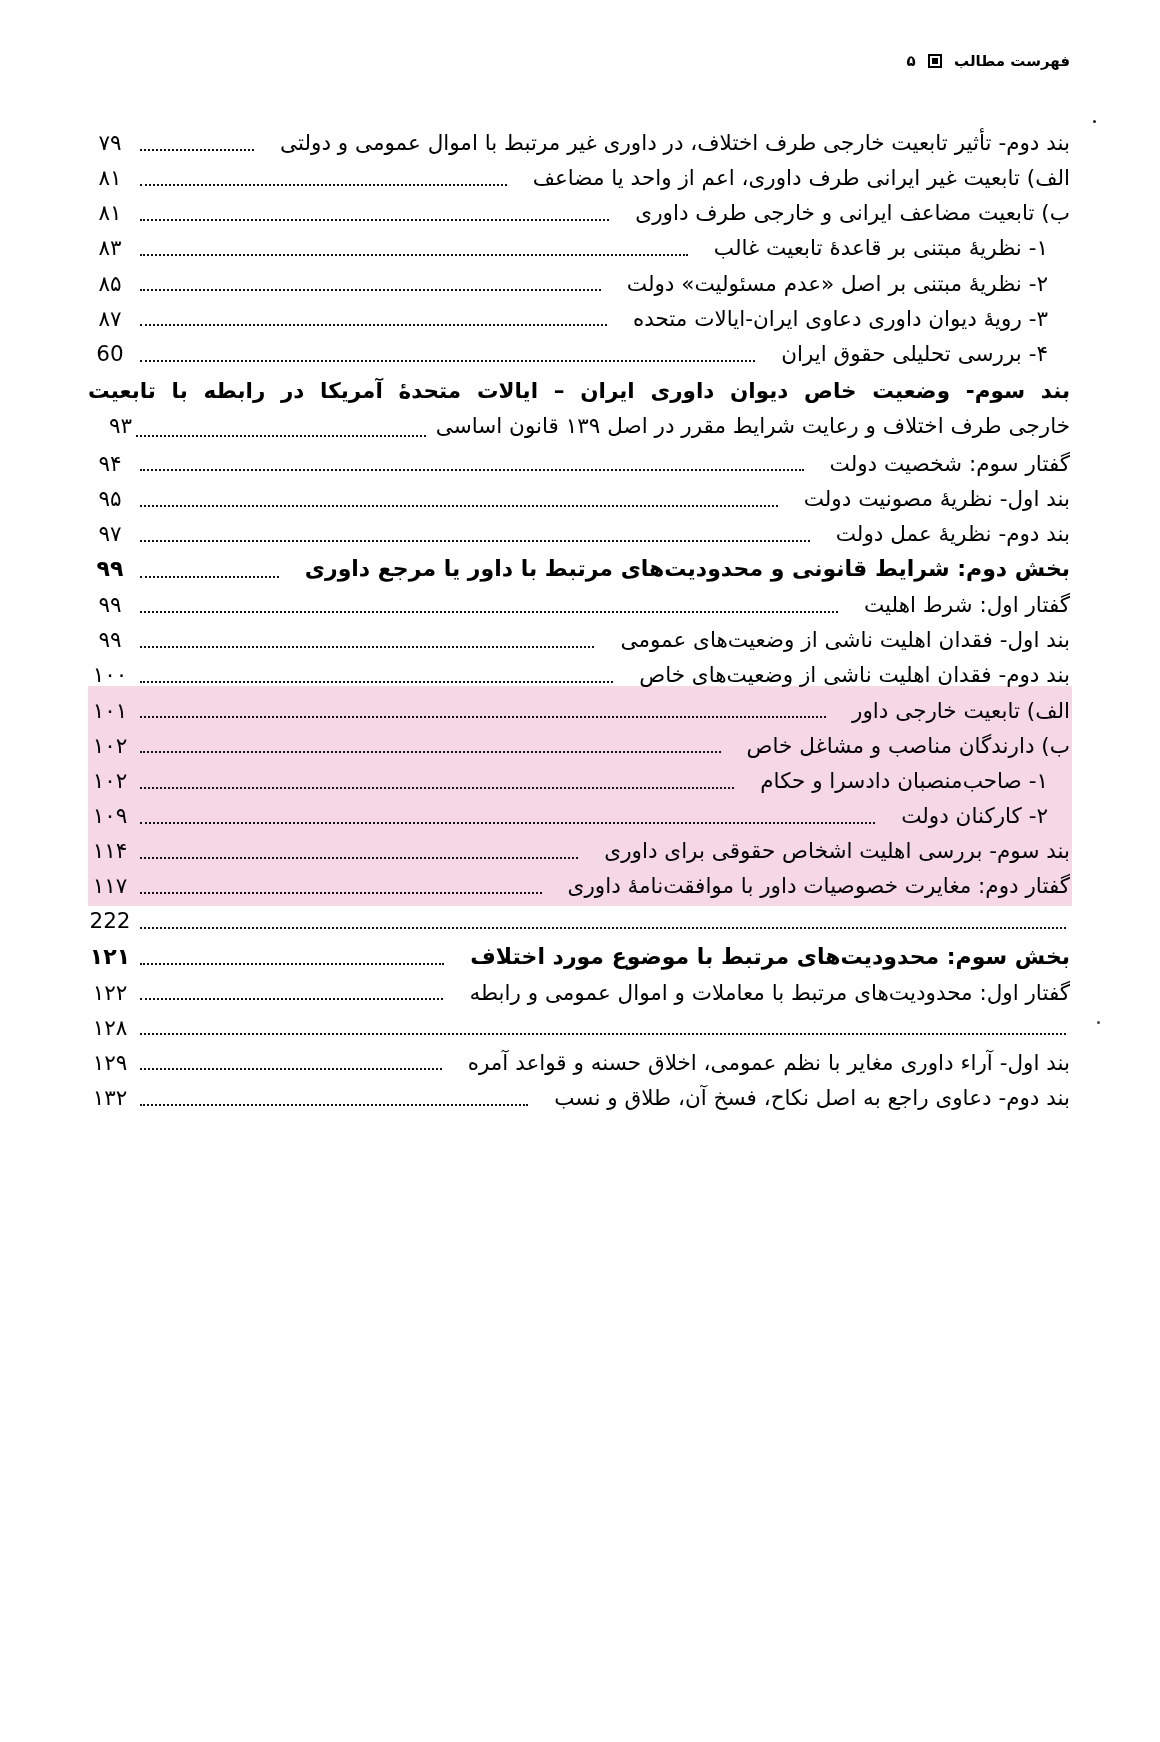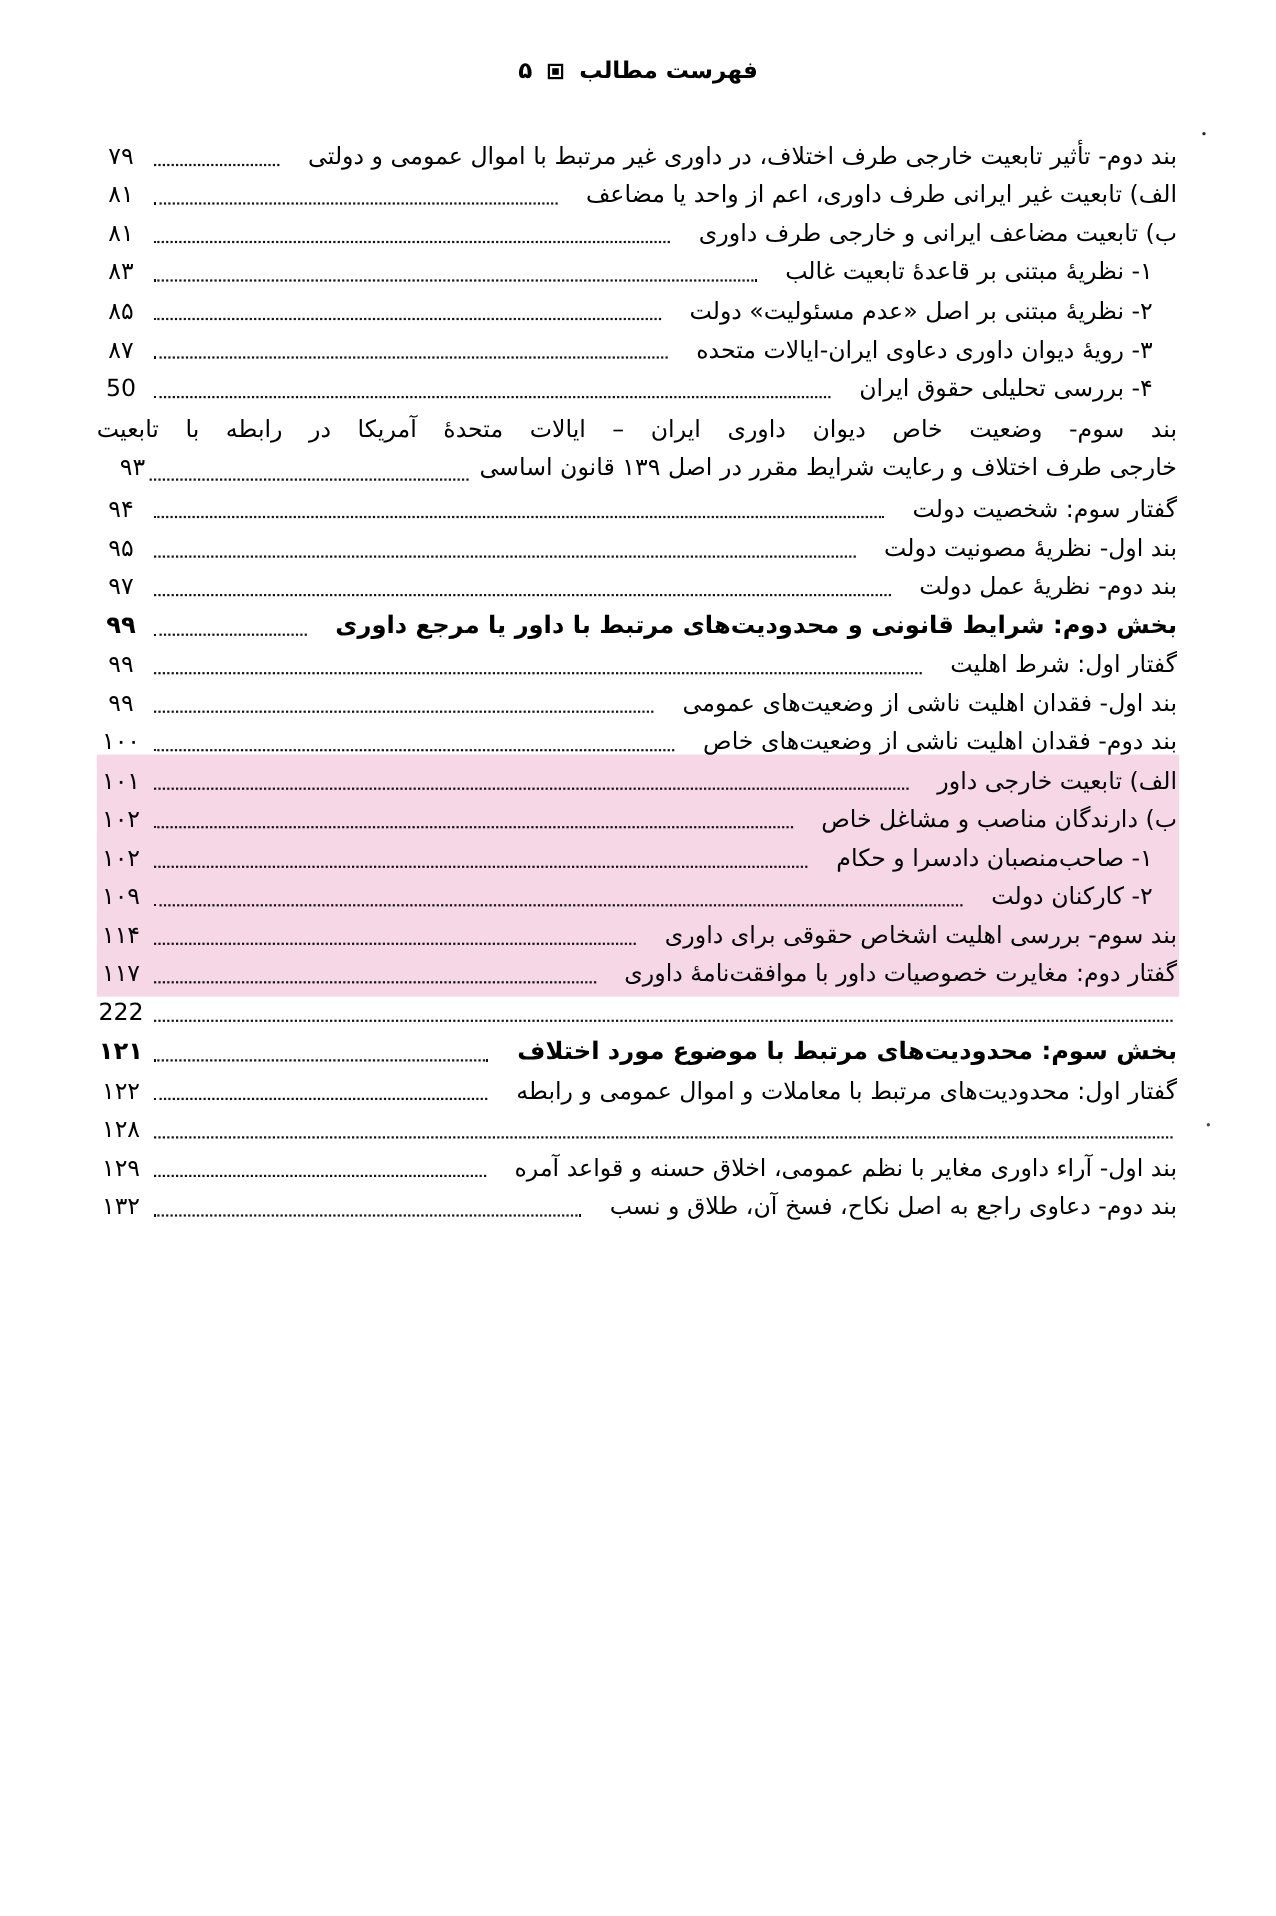--- a/index.html
+++ b/index.html
@@ -18,24 +18,23 @@
     box-sizing: border-box;
   }
 
   
   .page-header {
     position: absolute;
     top: 52px;
     right: 90px;
     left: 90px;
     direction: rtl;
-    font-size: 21px;
+    font-size: 15px;
     font-weight: bold;
     letter-spacing: 0.5px;
-    text-align: center;
   }
   .page-header .hdr-inner {
     display: inline-block;
     white-space: nowrap;
   }
   .hdr-sq {
     display: inline-block;
     width: 10px;
     height: 10px;
     border: 2px solid #000;
@@ -139,20 +138,21 @@
   .para {
     direction: rtl;
     font-size: 21.5px;
     line-height: 1.62;
     margin-bottom: 5px;
     text-align: justify;
     text-align-last: justify;
   }
   .para .lead {
     display: block;
+    font-weight: bold;
   }
   .para .tail {
     display: flex;
     align-items: flex-end;
     direction: rtl;
     white-space: nowrap;
   }
   .para .tail .title { flex: 0 0 auto; padding-left: 6px;}
   .para .tail .dots {
     flex: 1 1 auto;
@@ -225,21 +225,21 @@
         <span class="pg">۸۵</span>
       </div>
       <div class="row rowwrap indent1">
         <span class="title">۳- رویهٔ دیوان داوری دعاوی ایران-ایالات متحده</span>
         <span class="dots"></span>
         <span class="pg">۸۷</span>
       </div>
       <div class="row rowwrap indent1">
         <span class="title">۴- بررسی تحلیلی حقوق ایران</span>
         <span class="dots"></span>
-        <span class="pg">50</span>
+        <span class="pg">60</span>
       </div>
       <div class="para rowwrap">
         <span class="lead">بند سوم- وضعیت خاص دیوان داوری ایران – ایالات متحدهٔ آمریکا در رابطه با تابعیت</span>
         <span class="tail">
           <span class="title">خارجی طرف اختلاف و رعایت شرایط مقرر در اصل ۱۳۹ قانون اساسی</span>
           <span class="dots"></span>
           <span class="pg">۹۳</span>
         </span>
       </div>
       <div class="row rowwrap">

